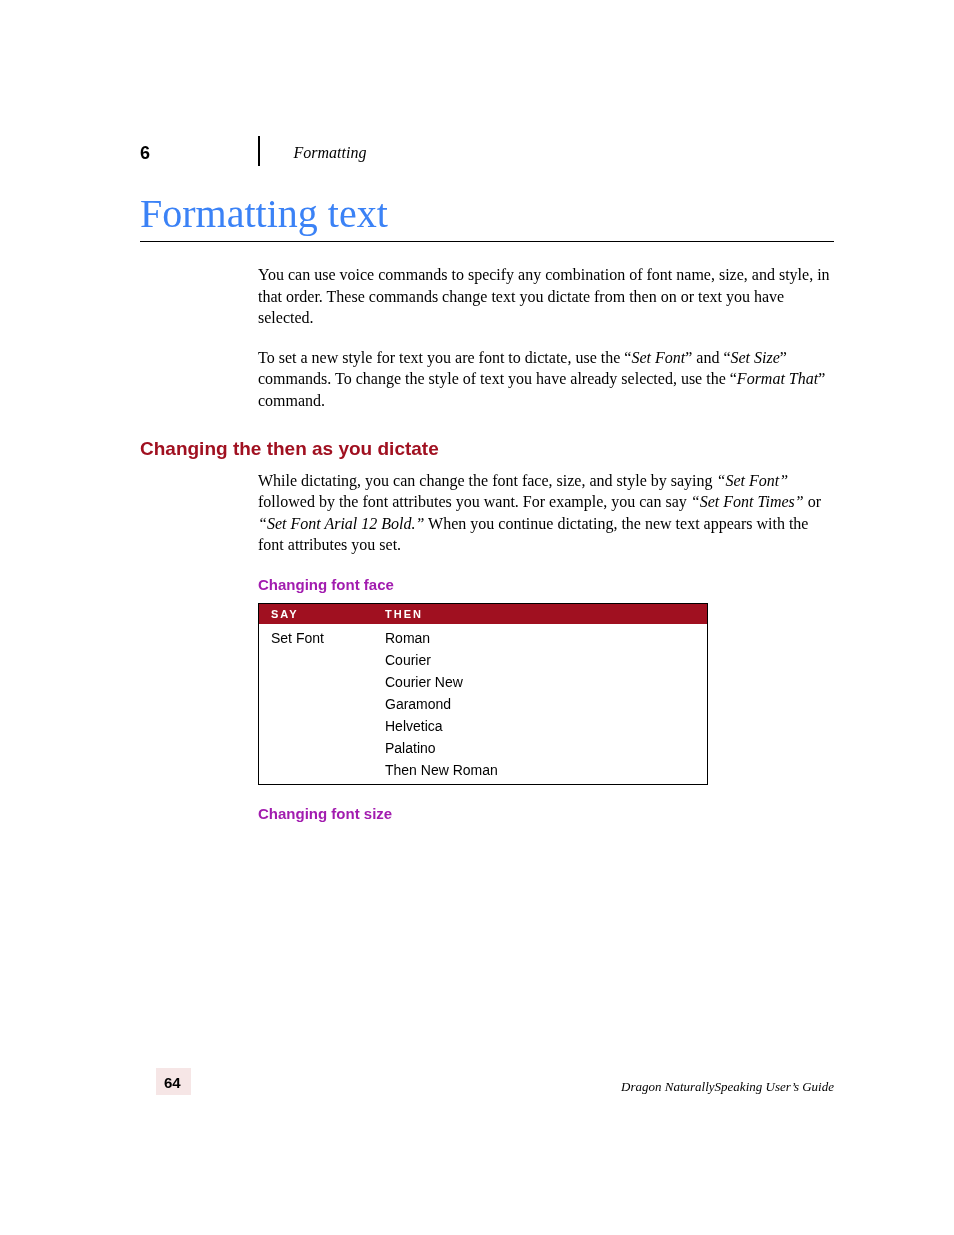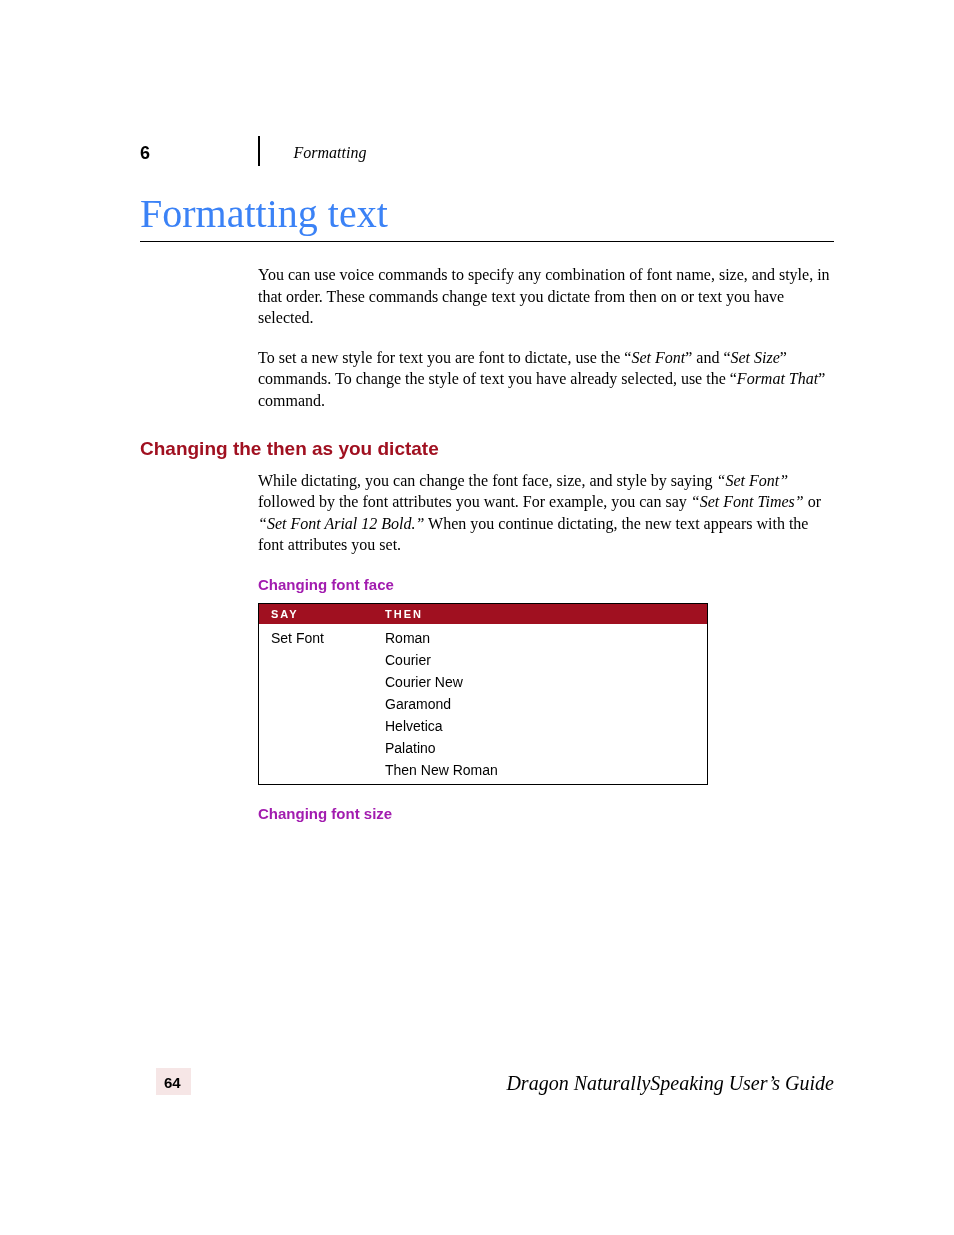--- a/index.html
+++ b/index.html
@@ -122,21 +122,21 @@
   }
   .page-number-box {
     background: #f6e6e6;
     padding: 6px 10px 4px 8px;
     font-family: "Century Gothic", "Futura", Arial, sans-serif;
     font-weight: bold;
     font-size: 15px;
   }
   .footer-title {
     font-style: italic;
-    font-size: 20px;
+    font-size: 13px;
   }
 </style>
 </head>
 <body>
 
 <div class="page">
 
   <div class="header-row">
     <div class="chapter-number">6</div>
     <div class="header-divider"></div>

